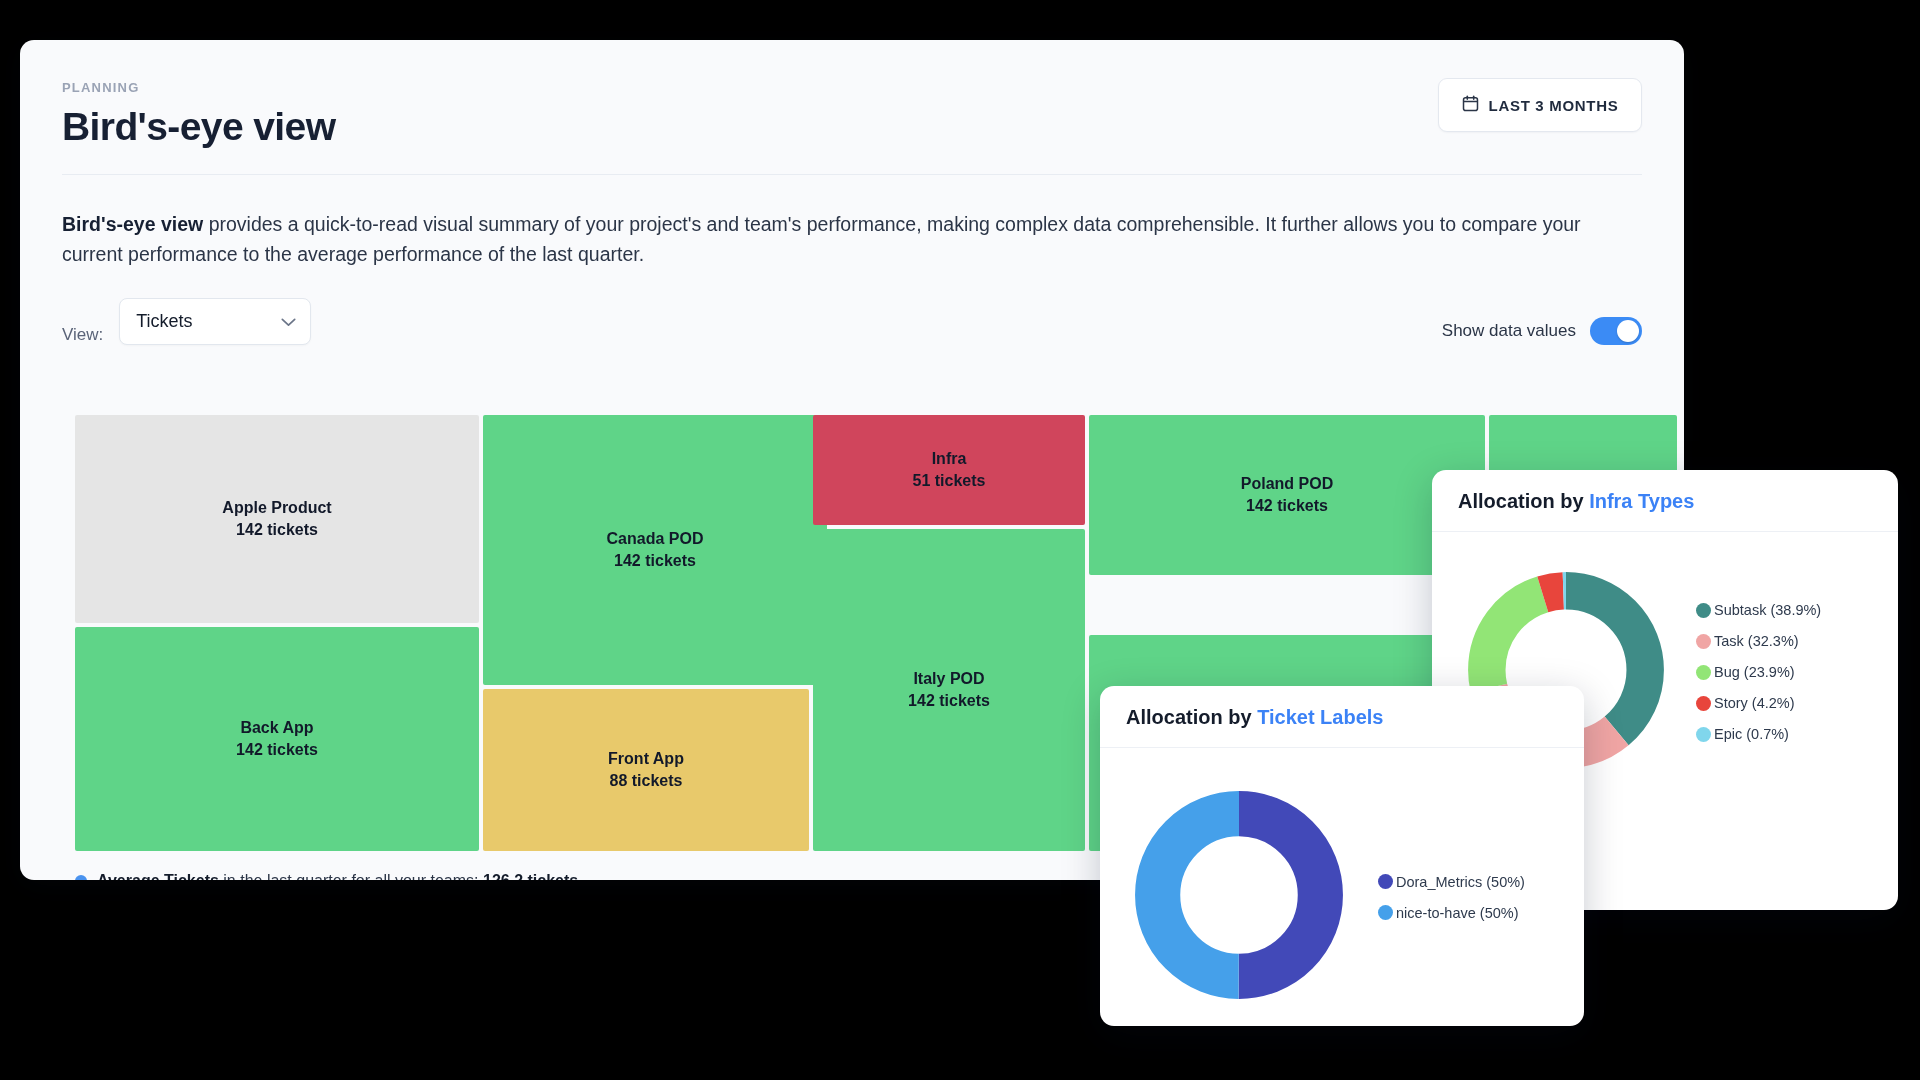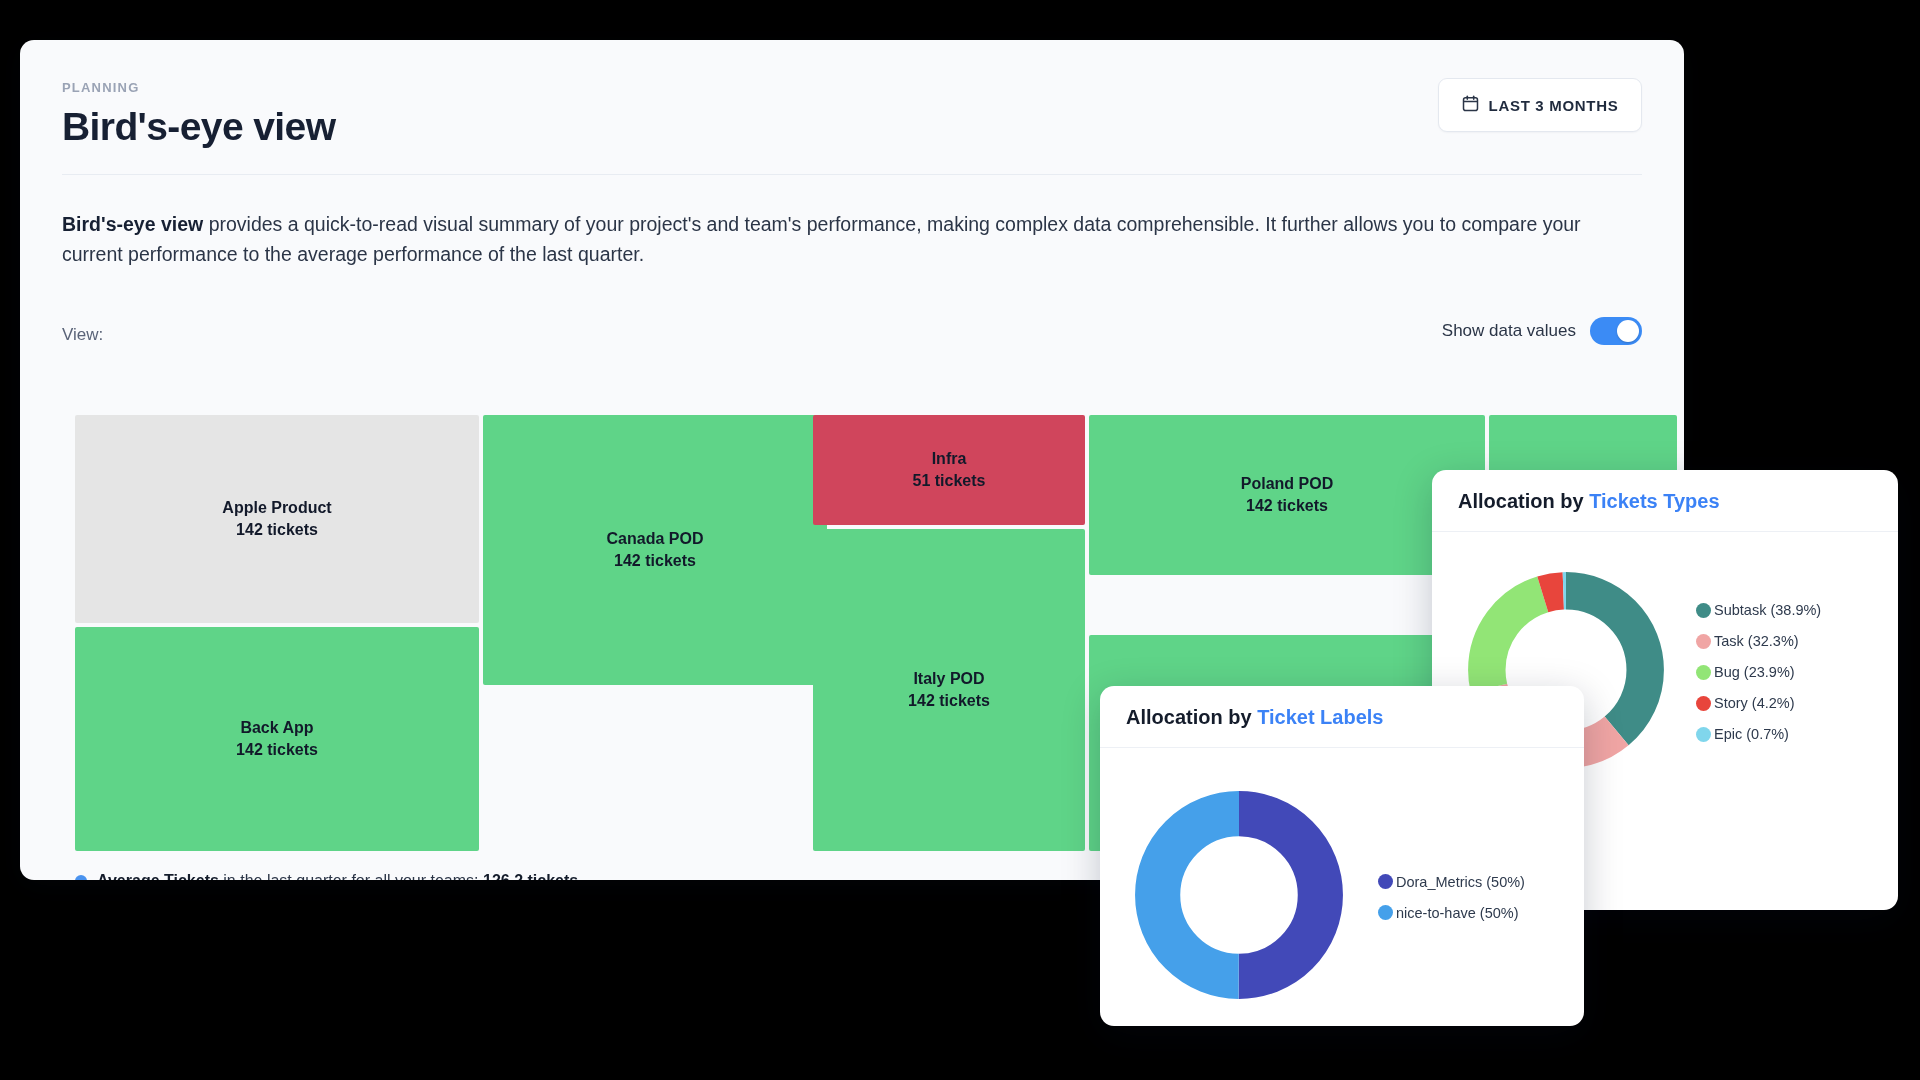--- a/index.html
+++ b/index.html
@@ -221,20 +221,28 @@
 
     <div class="divider"></div>
 
     <p class="intro">
       <b>Bird's-eye view</b><span> provides a quick-to-read visual summary of your project's and team's performance, making complex data comprehensible. It further allows you to compare your current performance to the average performance of the last quarter.</span>
     </p>
 
     <div class="controls">
       <span class="view-label">View:</span>
 
+      <div class="select">
+        <span class="val">Tickets</span>
+        <span class="chev">
+          <svg width="15" height="9" viewBox="0 0 15 9" fill="none">
+            <path d="M1.3 1.4 L7.5 7.2 L13.7 1.4" stroke="#6b7588" stroke-width="1.7" stroke-linecap="round" stroke-linejoin="round"></path>
+          </svg>
+        </span>
+      </div>
 
       <div class="toggle-wrap">
         <span class="toggle-label">Show data values</span>
         <div class="toggle">
           <div class="knob"></div>
         </div>
       </div>
     </div>
 
     <div class="treemap">
@@ -249,20 +257,26 @@
         <div>
           <div class="t-name">Back App</div>
           <div class="t-val">142 tickets</div>
         </div>
       </div>
 
       <div class="tile" style="left:408px; top:0px;   width:344px; height:270px; background:#5FD488;">
         <div>
           <div class="t-name">Canada POD</div>
           <div class="t-val">142 tickets</div>
+        </div>
+      </div>
+      <div class="tile" style="left:408px; top:274px; width:326px; height:162px; background:#E8C96B;">
+        <div>
+          <div class="t-name">Front App</div>
+          <div class="t-val">88 tickets</div>
         </div>
       </div>
 
       <div class="tile" style="left:738px; top:0px;   width:272px; height:110px; background:#D0455C;">
         <div>
           <div class="t-name">Infra</div>
           <div class="t-val">51 tickets</div>
         </div>
       </div>
       <div class="tile" style="left:738px; top:114px; width:272px; height:322px; background:#5FD488;">
@@ -287,21 +301,21 @@
     <div class="legend-foot">
       <span class="dot"></span>
       <span>
         <b>Average Tickets</b><span> in the last quarter for all your teams: </span><b>126.2 tickets</b>
       </span>
     </div>
   </div>
 
   <div class="panel" id="panel-types">
     <div class="panel-head">
-      <span>Allocation by </span><span class="accent">Tickets Types</span>
+      <span>Allocation by </span><span class="accent">Infra Types</span>
     </div>
     <div class="panel-body">
       <span class="donut">
         
         <svg width="216" height="216" viewBox="0 0 150 150">
           <g transform="rotate(-90 75 75)">
             <circle cx="75" cy="75" r="55" fill="none" stroke="#3f8c87" stroke-width="26" stroke-dasharray="134.4 211.2" stroke-dashoffset="0"></circle>
             <circle cx="75" cy="75" r="55" fill="none" stroke="#f0a5a4" stroke-width="26" stroke-dasharray="111.6 234.0" stroke-dashoffset="-134.4"></circle>
             <circle cx="75" cy="75" r="55" fill="none" stroke="#92e576" stroke-width="26" stroke-dasharray="82.6 263.0" stroke-dashoffset="-246.0"></circle>
             <circle cx="75" cy="75" r="55" fill="none" stroke="#e8453c" stroke-width="26" stroke-dasharray="14.5 331.1" stroke-dashoffset="-328.6"></circle>

